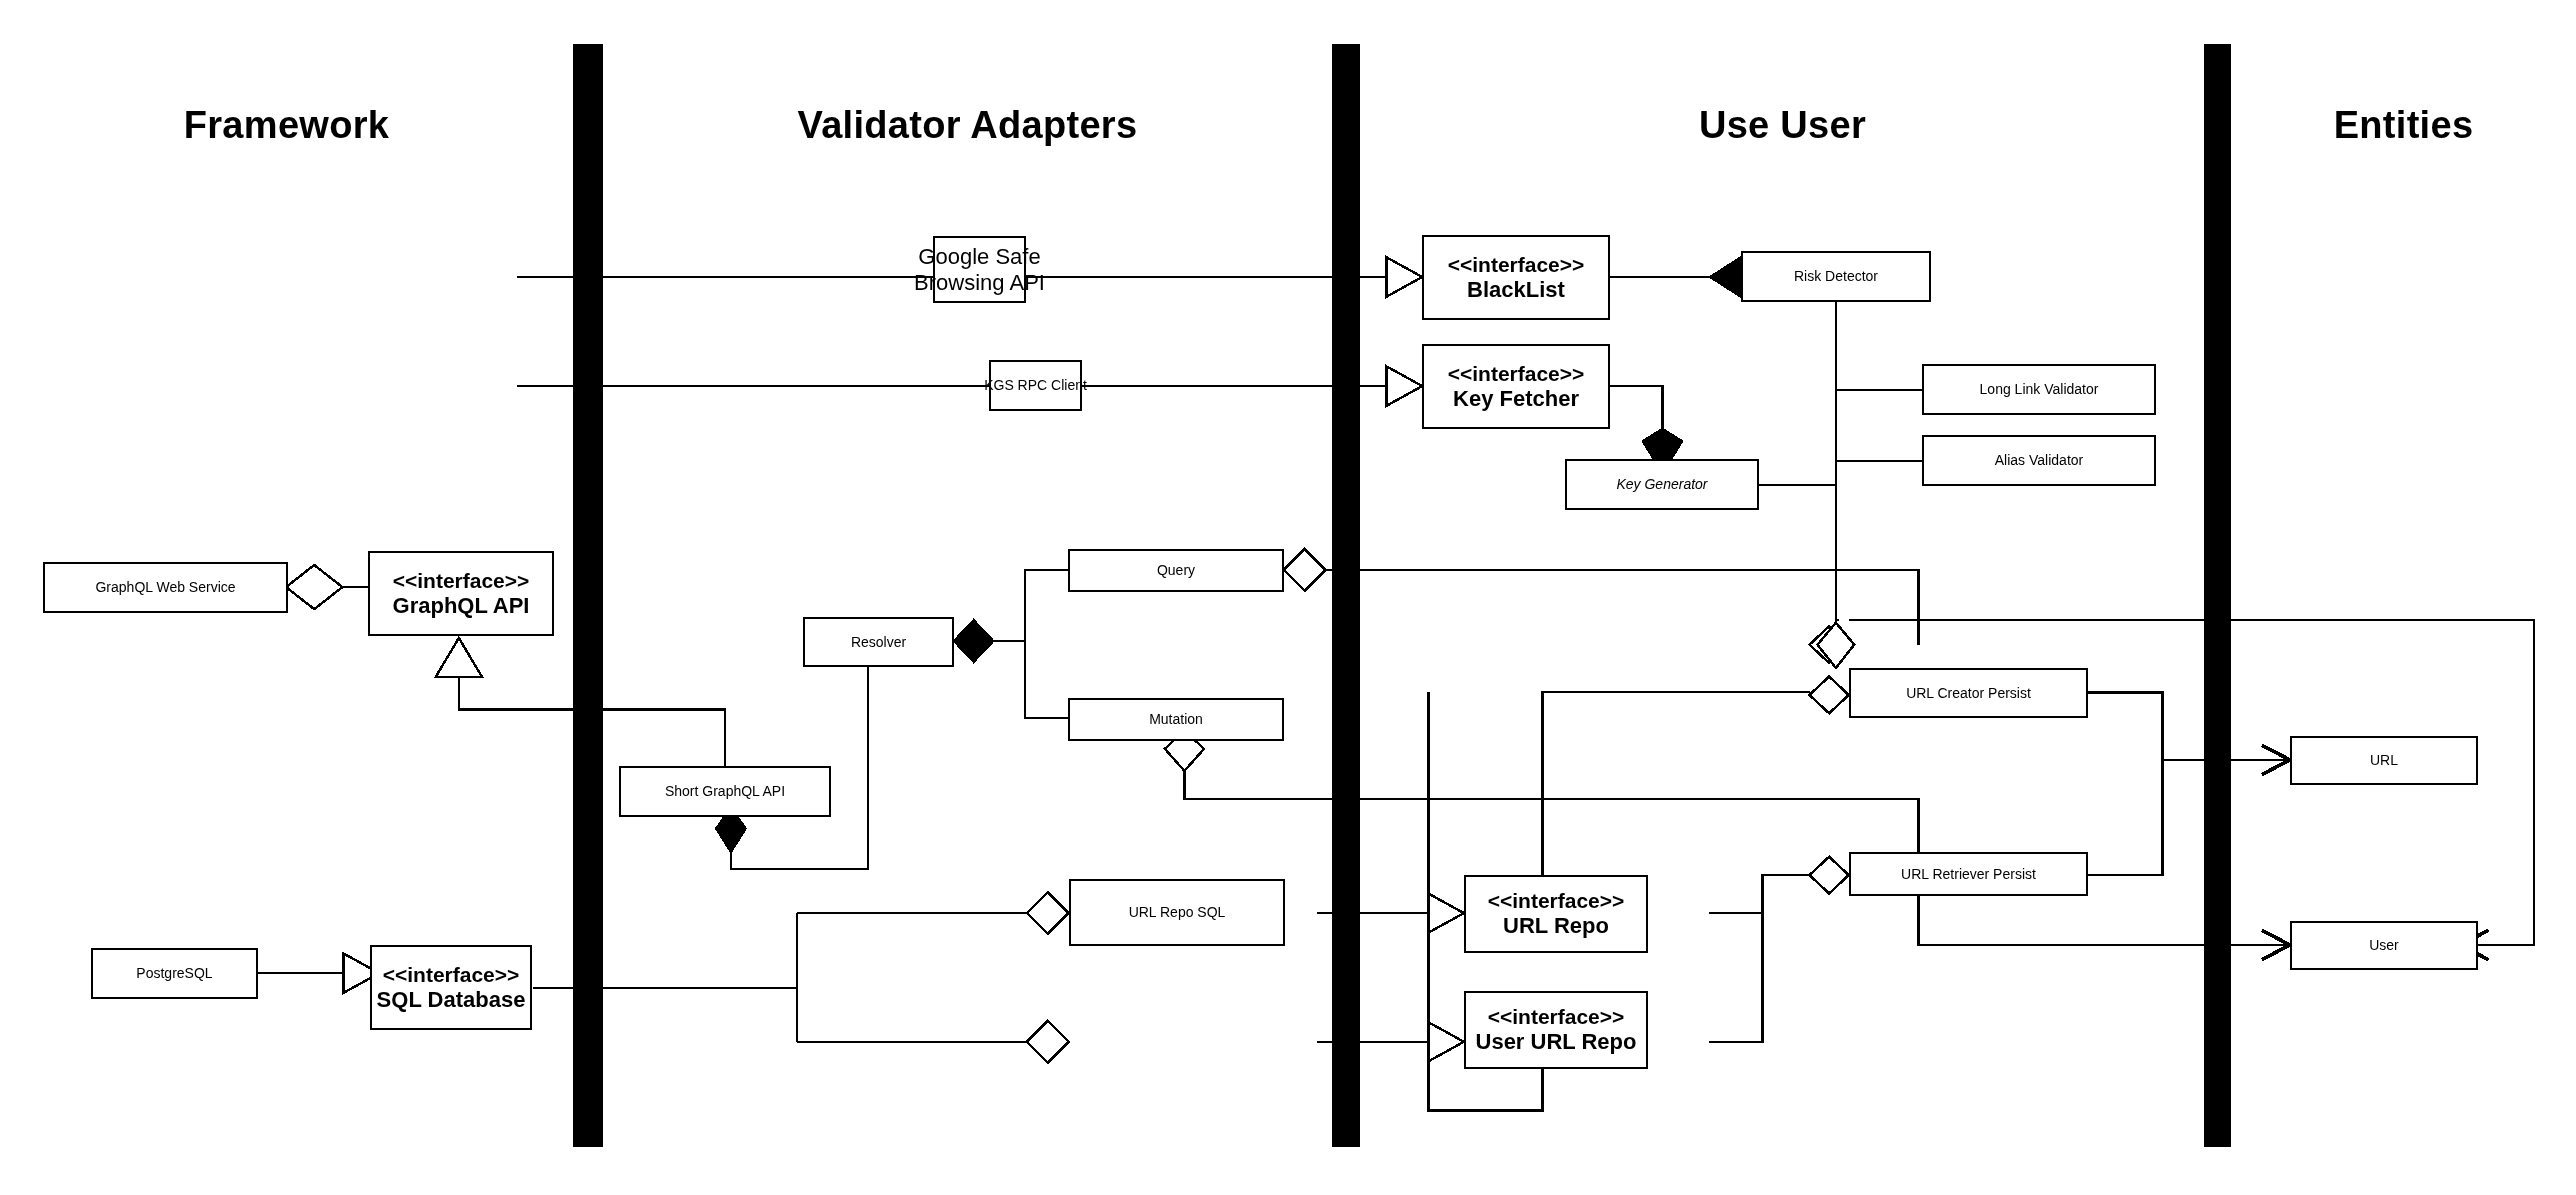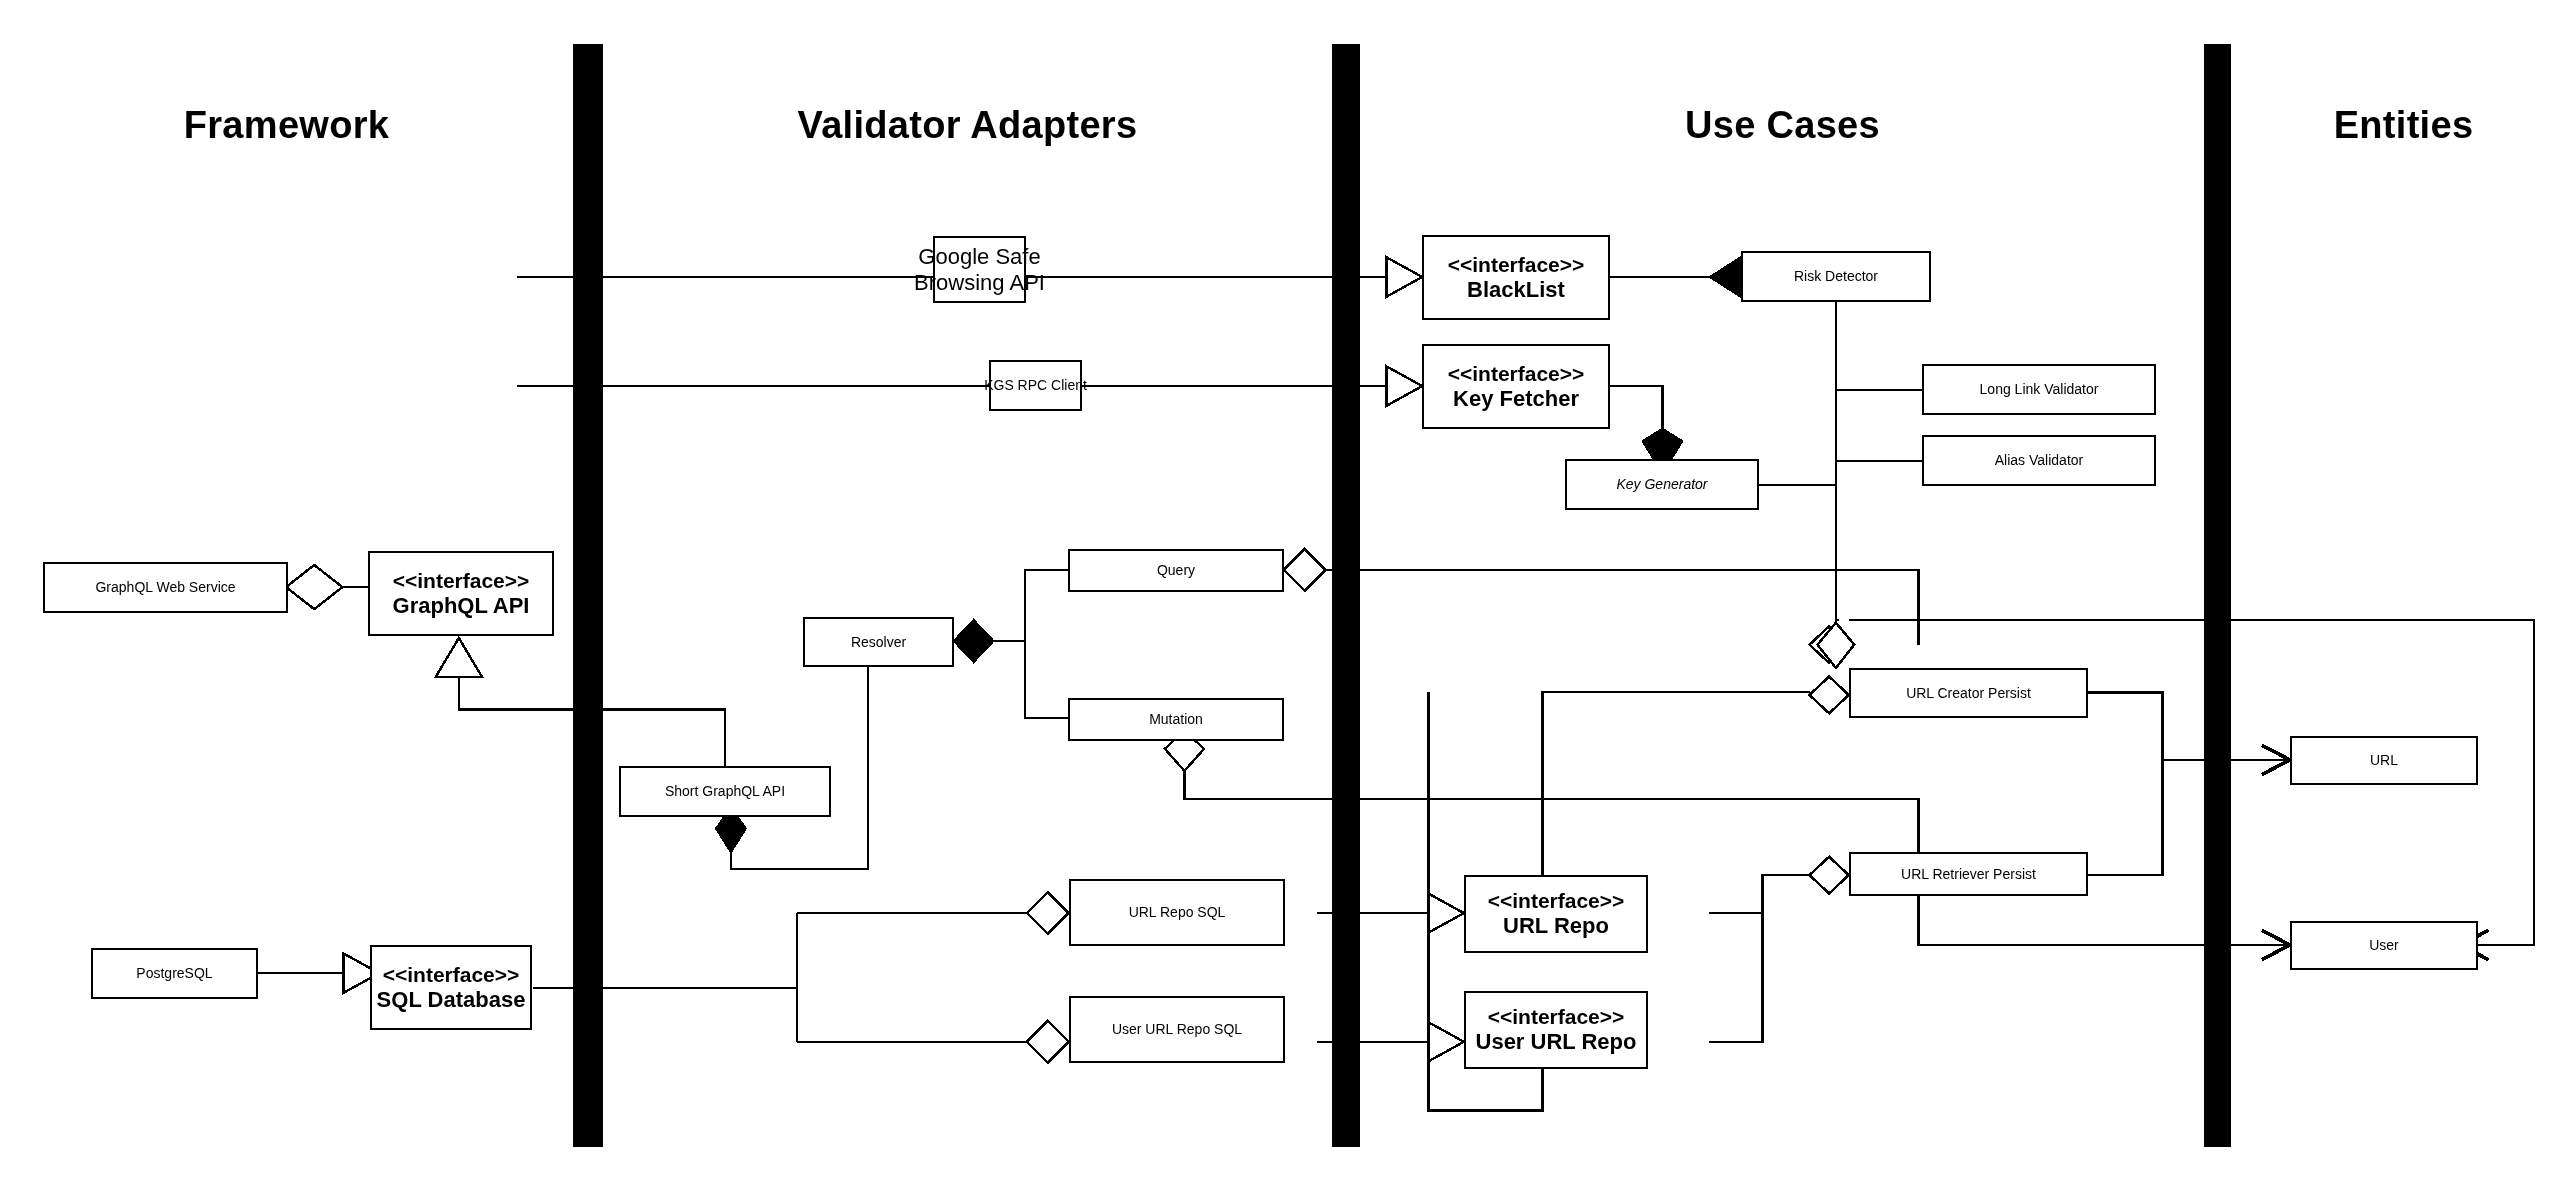--- a/index.html
+++ b/index.html
@@ -130,21 +130,21 @@
 
       <path d="M 2995,1012 L 3000,1012"></path>
       <path d="M 3016,1012 L 4134,1012 L 4134,1542 L 4020,1542"></path>
       <polyline points="4060,1518 4014,1542 4060,1566" fill="none" stroke="#000" stroke-width="6"></polyline>
 
     </g>
   </svg>
 
   <div class="layer-title" style="left:0px;top:104px;width:573px;">Framework</div>
   <div class="layer-title" style="left:603px;top:104px;width:729px;">Validator Adapters</div>
-  <div class="layer-title" style="left:1360px;top:104px;width:845px;">Use Cases</div>
+  <div class="layer-title" style="left:1360px;top:104px;width:845px;">Use User</div>
   <div class="layer-title" style="left:2231px;top:104px;width:345px;">Entities</div>
 
   <div class="node twoline" style="left:933px;top:236px;width:93px;height:67px;">
     <span class="ln">Google Safe</span>
     <span class="ln">Browsing API</span>
   </div>
 
   <div class="node plain" style="left:989px;top:360px;width:93px;height:51px;">
     <span class="ln">KGS RPC Client</span>
   </div>
@@ -205,23 +205,20 @@
   </div>
 
   <div class="node plain" style="left:1849px;top:852px;width:239px;height:44px;">
     <span class="ln">URL Retriever Persist</span>
   </div>
 
   <div class="node plain" style="left:1069px;top:879px;width:216px;height:67px;">
     <span class="ln">URL Repo SQL</span>
   </div>
 
-  <div class="node plain" style="left:1069px;top:996px;width:216px;height:67px;">
-    <span class="ln">User URL Repo SQL</span>
-  </div>
 
   <div class="node iface" style="left:1464px;top:875px;width:184px;height:78px;">
     <span class="ln stereo">&lt;&lt;interface&gt;&gt;</span>
     <span class="ln nm">URL Repo</span>
   </div>
 
   <div class="node iface" style="left:1464px;top:991px;width:184px;height:78px;">
     <span class="ln stereo">&lt;&lt;interface&gt;&gt;</span>
     <span class="ln nm">User URL Repo</span>
   </div>

